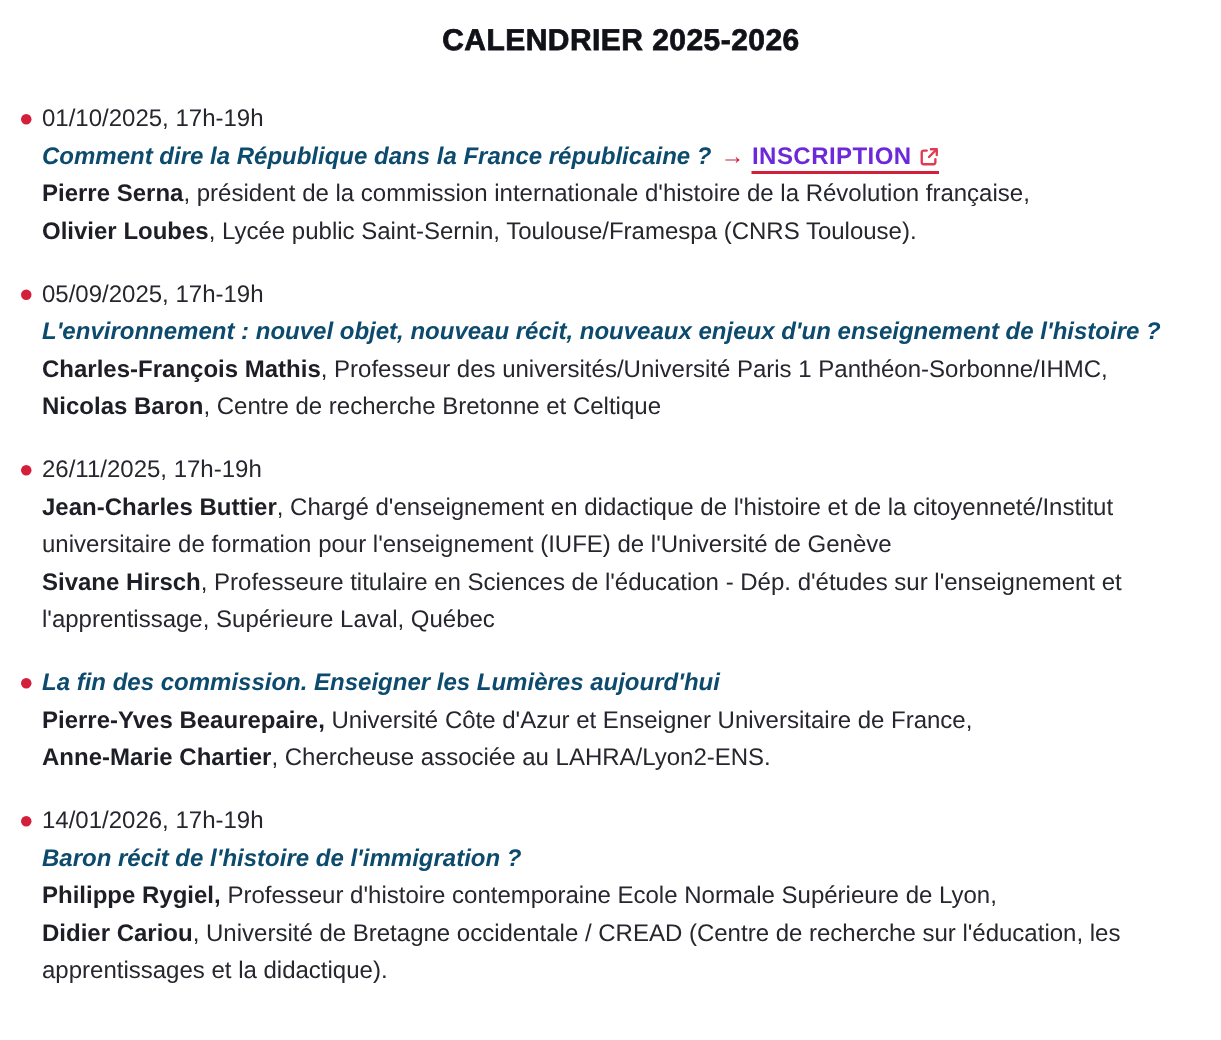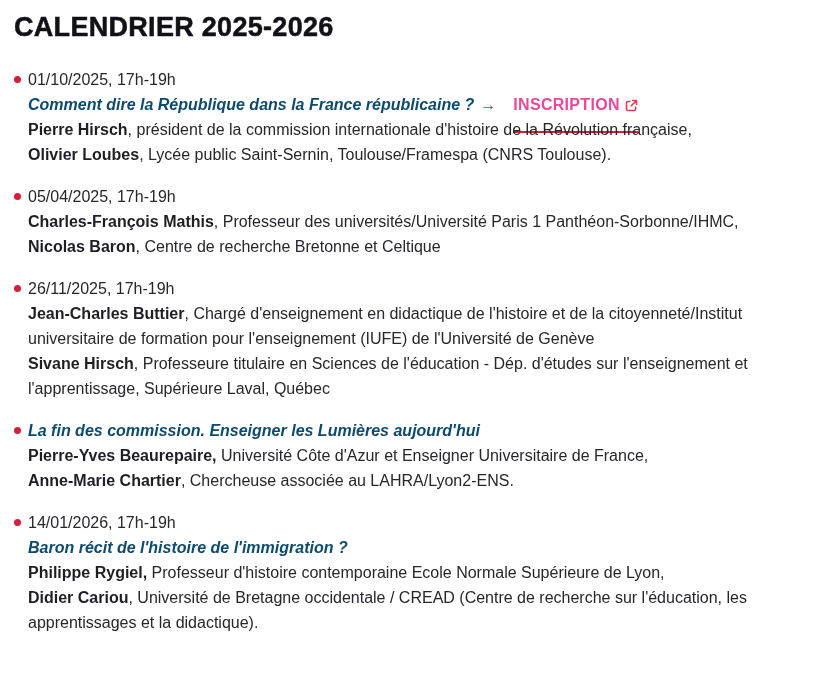--- a/index.html
+++ b/index.html
@@ -13,26 +13,27 @@
     background:#ffffff;
     font-family:"Liberation Sans", sans-serif;
     font-size:16px;
     line-height:25px;
     color:var(--text);
     box-sizing:border-box;
     padding:8px 0 0 14px;
     overflow:hidden;
   }
   h1{
-    font-size:27px;
+    font-size:20px;
     line-height:30px;
     font-weight:800;
     letter-spacing:.3px;
     color:var(--heading);
     margin:4px 0 25px 0;
+    text-align:center;
     -webkit-text-stroke:.5px var(--heading);
   }
   .events{list-style:none;margin:0;padding:0;}
   .event{
     position:relative;
     padding-left:14px;
     margin:0 0 17px 0;
   }
   .bullet{
     position:absolute;
@@ -50,26 +51,25 @@
     color:#0c4a6e;
   }
   .arrow{
     color:var(--red);
     font-weight:700;
     margin:0 5px 0 6px;
   }
   a.insc{
     font-style:normal;
     font-weight:700;
-    color:#ec4899;
+    color:#6d28d9;
     text-decoration:none;
     border-bottom:2px solid var(--red);
-    padding-bottom:18px;
+    padding-bottom:1px;
     letter-spacing:.3px;
-    margin-left:12px;
   }
   a.insc svg{
     vertical-align:-2px;
     margin-left:5px;
   }
   .b{font-weight:700;color:#1e1e27;}
 </style>
 </head>
 <body>
 
@@ -80,28 +80,31 @@
     <span class="bullet"></span>
     <div class="date">01/10/2025, 17h-19h</div>
     <div class="title-line">
       <span class="title-text">Comment dire la République dans la France républicaine ?</span><span><span class="arrow">→</span><a class="insc" href="#"><span>INSCRIPTION</span><svg width="13" height="13" viewBox="0 0 14 14" fill="none" stroke="#e23a50" stroke-width="1.7" stroke-linecap="round" stroke-linejoin="round">
               <path d="M5.2 2.6 H3 A1.4 1.4 0 0 0 1.6 4 v7 A1.4 1.4 0 0 0 3 12.4 h7 A1.4 1.4 0 0 0 11.4 11 V8.8"></path>
               <path d="M8.2 1.6 h4.2 v4.2"></path>
               <path d="M12 2 L6.8 7.2"></path>
             </svg></a></span>
     </div>
     <div>
-        <div class="line"><span class="b">Pierre Hirsch</span><span>, président de la commission internationale d'histoire de la Révolution française,</span></div>
+        <div class="line"><span class="b">Pierre Serna</span><span>, président de la commission internationale d'histoire de la Révolution française,</span></div>
         <div class="line"><span class="b">Olivier Loubes</span><span>, Lycée public Saint-Sernin, Toulouse/Framespa (CNRS Toulouse).</span></div>
       </div>
   </li>
 
   <li class="event">
     <span class="bullet"></span>
-    <div class="date">05/04/2025, 17h-19h</div>
+    <div class="date">05/09/2025, 17h-19h</div>
+    <div class="title-line">
+      <span class="title-text">L'environnement : nouvel objet, nouveau récit, nouveaux enjeux d'un enseignement de l'histoire ?</span>
+    </div>
     <div>
         <div class="line"><span class="b">Charles-François Mathis</span><span>, Professeur des universités/Université Paris 1 Panthéon-Sorbonne/IHMC,</span></div>
         <div class="line"><span class="b">Nicolas Baron</span><span>, Centre de recherche Bretonne et Celtique</span></div>
       </div>
   </li>
 
   <li class="event">
     <span class="bullet"></span>
     <div class="date">26/11/2025, 17h-19h</div>
     <div>

